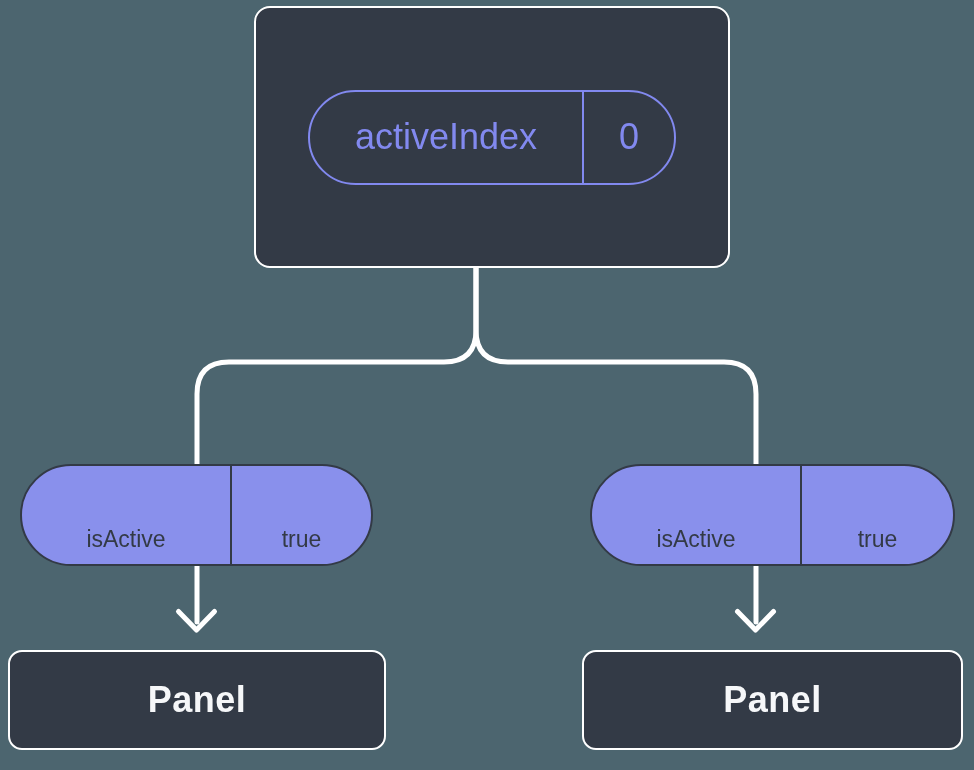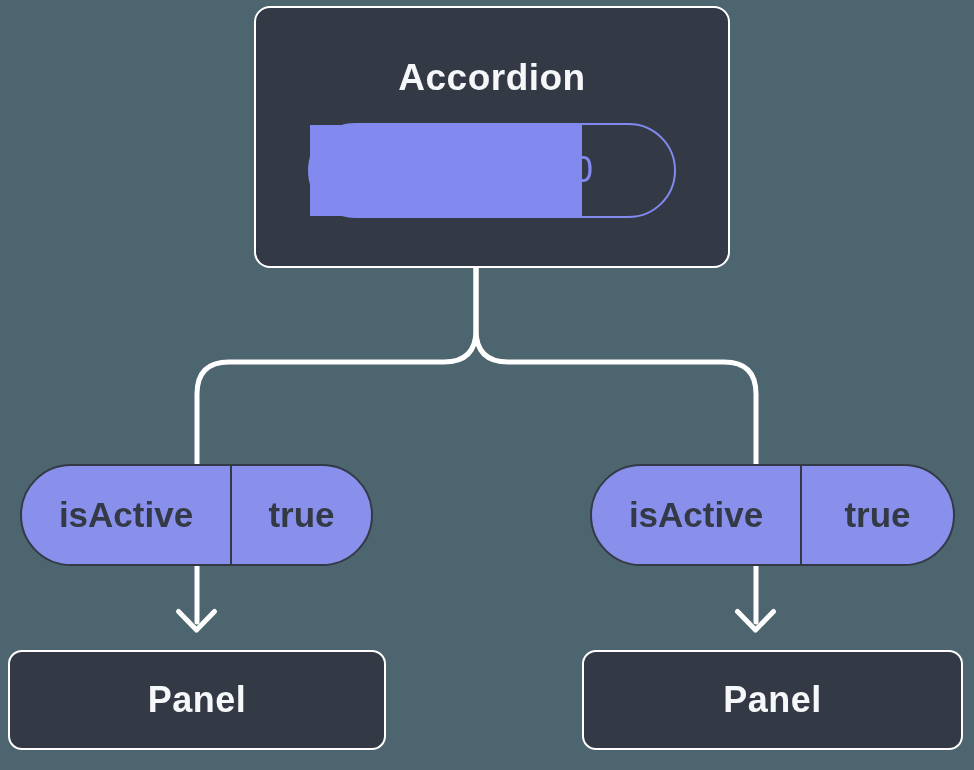--- a/index.html
+++ b/index.html
@@ -68,21 +68,21 @@
   }
   .pill-state .divider{background:var(--accent);}
   .pill-prop{
     position:absolute;z-index:2;top:464px;height:102px;
     background:var(--purple);
     border:2px solid var(--dark);
     grid-template-columns:208px 2px 1fr;
   }
   .pill-prop .seg{
     color:var(--text-dark);
-    font-size:35px;font-weight:700;
+    font-size:23px;font-weight:400;margin-top:24px;
   }
   .pill-prop .divider{background:var(--dark);}
   .pill-prop-left{left:20px;width:353px;}
   .pill-prop-right{left:590px;width:365px;}
   .node-panel{
     top:650px;height:100px;
     border-radius:14px;
   }
   .node-panel-left{left:8px;width:378px;}
   .node-panel-right{left:582px;width:381px;}
@@ -98,22 +98,22 @@
 <div class="stage">
 
   <svg class="connectors" width="974" height="770" viewBox="0 0 974 770" aria-hidden="true">
     <path class="conn" d="M476 268 L476 330 Q476 362 444 362 L229 362 Q197 362 197 394 L197 622"></path>
     <path class="conn" d="M476 268 L476 330 Q476 362 508 362 L724 362 Q756 362 756 394 L756 622"></path>
     <path class="conn" d="M178.5 611.5 L196.5 630 L214.5 611.5"></path>
     <path class="conn" d="M737.5 611.5 L755.5 630 L773.5 611.5"></path>
   </svg>
 
   <div class="node node-root">
-    <div class="node-title">Accordion</div>
     <div class="pill pill-state">
+      <span class="seg">activeIndex</span>
       <span class="divider"></span>
       <span class="seg">0</span>
     </div>
   </div>
 
   <div class="pill pill-prop pill-prop-left">
     <span class="seg">isActive</span>
     <span class="divider"></span>
     <span class="seg">true</span>
   </div>

